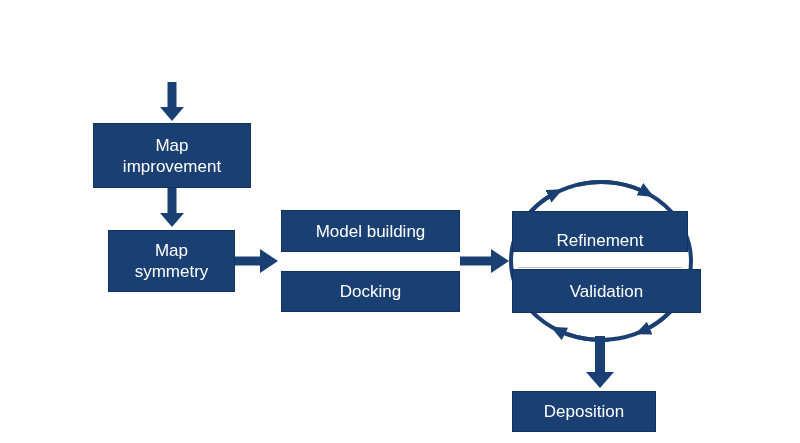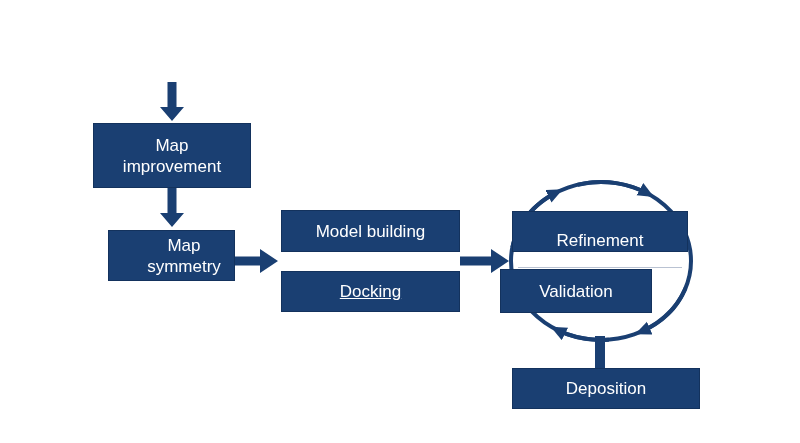--- a/index.html
+++ b/index.html
@@ -26,26 +26,26 @@
     font-size: 17px;
     line-height: 21px;
     box-sizing: border-box;
     border: 1px solid rgba(10, 25, 55, 0.35);
   }
   .node .lbl { display: inline-block; }
   .node .lbl.narrow { max-width: 100px; }
   
   #n-map-quality     { left: 100px; top:  20px; width: 143px; height: 62px; }
   #n-map-improvement { left:  93px; top: 123px; width: 158px; height: 65px; }
-  #n-map-symmetry    { left: 108px; top: 230px; width: 127px; height: 51px; justify-content: flex-end; }
+  #n-map-symmetry    { left: 108px; top: 230px; width: 127px; height: 62px; }
   #n-model-building  { left: 281px; top: 210px; width: 179px; height: 42px; }
-  #n-docking         { left: 281px; top: 271px; width: 179px; height: 41px; text-decoration: underline; }
+  #n-docking         { left: 281px; top: 271px; width: 179px; height: 41px; }
   #n-refinement      { left: 512px; top: 211px; width: 176px; height: 41px; align-items: flex-end; }
-  #n-validation      { left: 500px; top: 269px; width: 152px; height: 44px; }
-  #n-deposition      { left: 512px; top: 368px; width: 188px; height: 41px; }
+  #n-validation      { left: 512px; top: 269px; width: 189px; height: 44px; }
+  #n-deposition      { left: 512px; top: 391px; width: 144px; height: 41px; }
 </style>
 </head>
 <body>
 
 <div id="canvas">
 
   <svg id="diagram-svg" width="800" height="443" viewBox="0 0 800 443">
     <defs>
       <marker id="cycle-head" markerUnits="userSpaceOnUse" markerWidth="18" markerHeight="16" refX="10" refY="7" orient="auto">
         <path d="M0,0 L16,7 L0,14 Z" class="ink-fill"></path>

